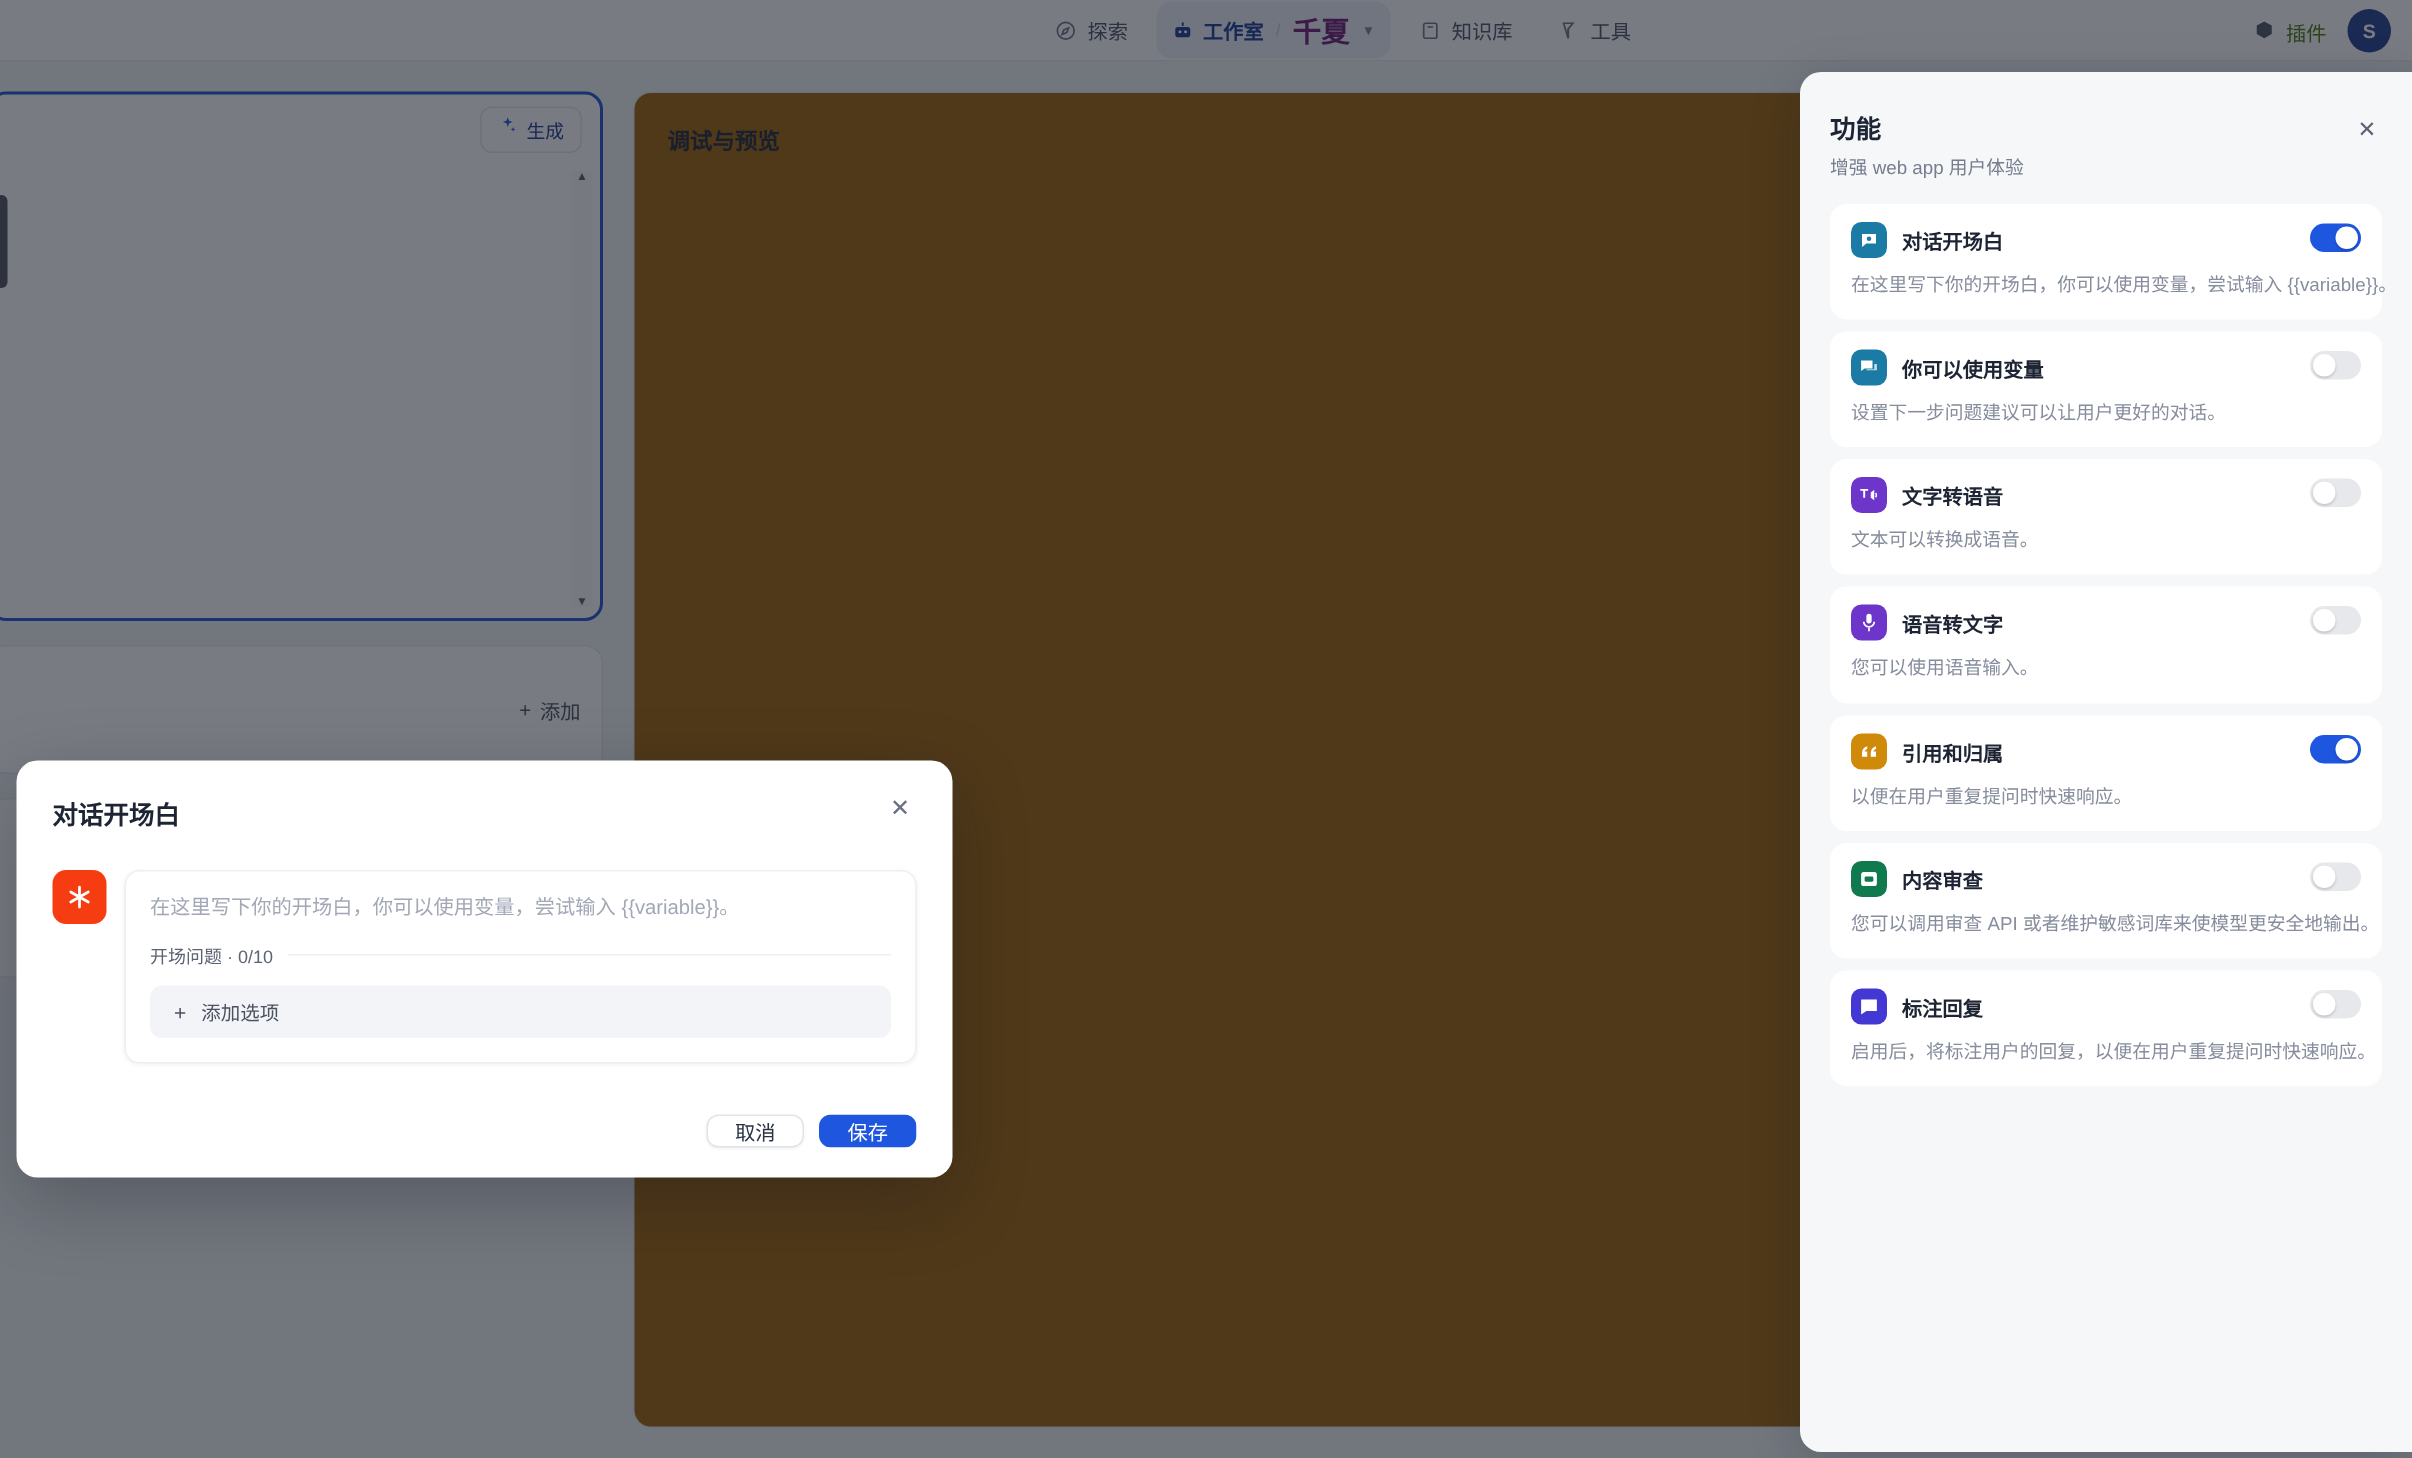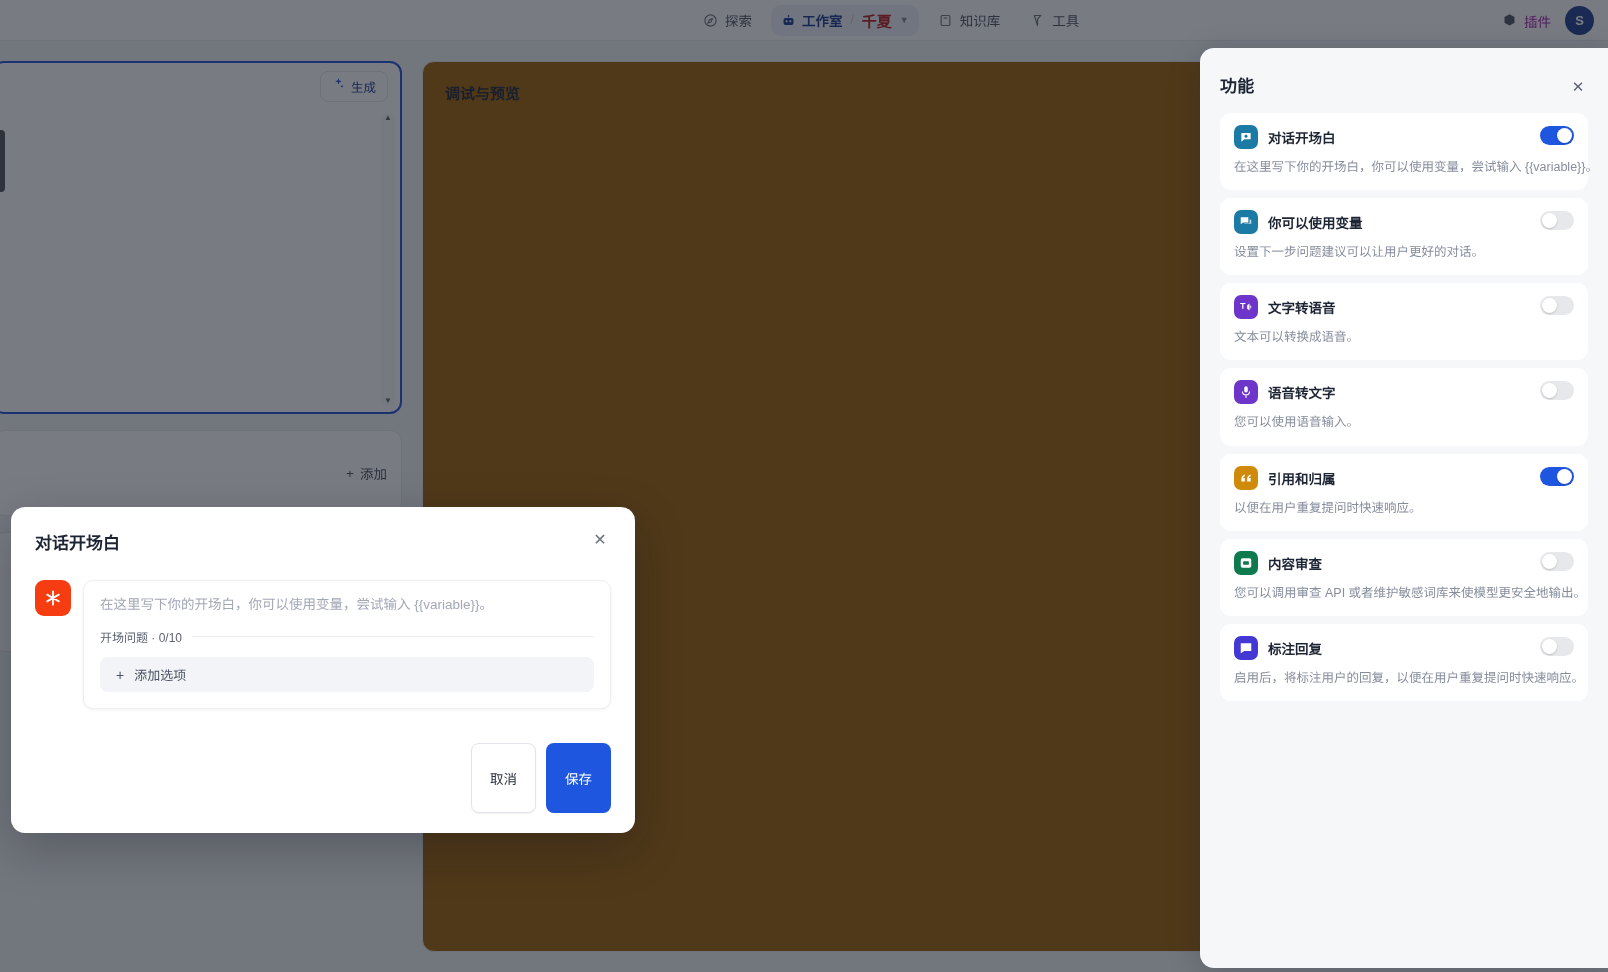--- a/index.html
+++ b/index.html
@@ -30,30 +30,30 @@
     display:flex;align-items:center;gap:7px;
     padding:6px 11px;border-radius:9px;
     font-size:13.5px;color:#4a5261;white-space:nowrap;cursor:pointer;
   }
   .nav-item.active-pill{
     background:#eef1f7;border-radius:10px;padding:5px 10px;
     display:flex;align-items:center;gap:6px;
   }
   .nav-item.active-pill .ws-label{color:#1b3a93;font-weight:600;font-size:13.5px;}
   .nav-sep{color:#c6cad2;font-size:12px;padding:0 2px;}
-  .nav-bot{color:#b91c1c;font-weight:600;font-size:15px;}
+  .nav-bot{color:#701a75;font-weight:600;font-size:19px;}
   .chev{font-size:9px;color:#7d8494;margin-left:2px;}
   .nav-icon{width:15px;height:15px;display:inline-flex;align-items:center;justify-content:center;}
   .nav-icon svg{width:15px;height:15px;display:block;}
 
   .topbar-right{
     position:absolute;right:14px;top:0;height:41px;
     display:flex;align-items:center;gap:14px;
   }
-  .plugin-btn{display:flex;align-items:center;gap:7px;font-size:13.5px;color:#a21caf;cursor:pointer;}
+  .plugin-btn{display:flex;align-items:center;gap:7px;font-size:13.5px;color:#4d7c0f;cursor:pointer;}
   .avatar{
     width:29px;height:29px;border-radius:50%;
     background:#1f3f8f;color:#fff;font-size:13px;font-weight:600;
     display:flex;align-items:center;justify-content:center;cursor:pointer;
   }
 
   
   .workspace{position:absolute;top:41px;left:0;right:0;bottom:0;display:flex;gap:20px;padding:20px 20px 20px 0;}
 
   .left-col{width:410px;margin-left:-8px;display:flex;flex-direction:column;gap:16px;}
@@ -167,21 +167,21 @@
   .q-label{font-size:12px;color:#5c6373;white-space:nowrap;}
   .q-rule{flex:1;height:1px;background:#eceef2;}
   .add-option{
     margin-top:12px;background:#f2f4f7;border-radius:8px;height:35px;
     display:flex;align-items:center;gap:10px;padding:0 16px;
     font-size:13px;color:#4a5261;cursor:pointer;
   }
   .add-option .plus{font-size:14px;color:#4a5261;line-height:1;}
   .modal-foot{display:flex;justify-content:flex-end;gap:10px;margin-top:34px;}
   .btn{
-    border-radius:8px;font-size:13.5px;padding:24px 18px;cursor:pointer;border:1px solid transparent;
+    border-radius:8px;font-size:13.5px;padding:0 18px;cursor:pointer;border:1px solid transparent;
   }
   .btn-cancel{background:#fff;border-color:#e1e4ea;color:#2b3242;box-shadow:0 1px 2px rgba(20,25,40,.06);}
   .btn-save{background:#1f56e0;color:#fff;font-weight:500;}
 </style>
 </head>
 <body>
 
 <div id="app">
 
   <div class="topbar">
@@ -292,20 +292,21 @@
     <div class="preview-card">
       <div class="preview-title">调试与预览</div>
     </div>
   </div>
 </div>
 
 <div class="overlay"></div>
 
 <div class="features-panel">
   <div class="fp-title">功能</div>
+  <div class="fp-sub">增强 web app 用户体验</div>
   <div class="fp-close">✕</div>
   <div class="fp-list" id="features-list">
       <div class="feature-item">
         <div class="fi-head">
           <span class="fi-icon" style="background:#1c7ba5">
             <svg viewBox="0 0 24 24">
               <path d="M4 5h16v11H9l-5 4z"></path>
               <circle cx="12" cy="10.5" r="2.6" fill="#1c7ba5"></circle>
             </svg>
           </span>

